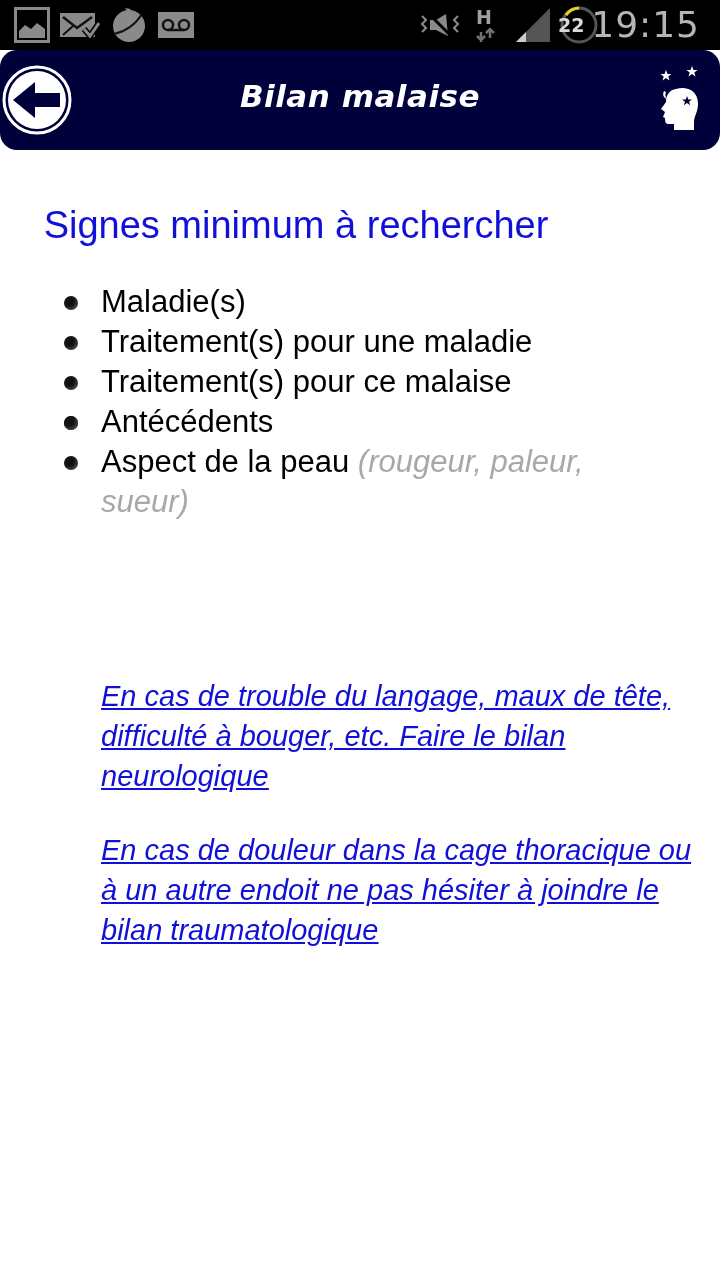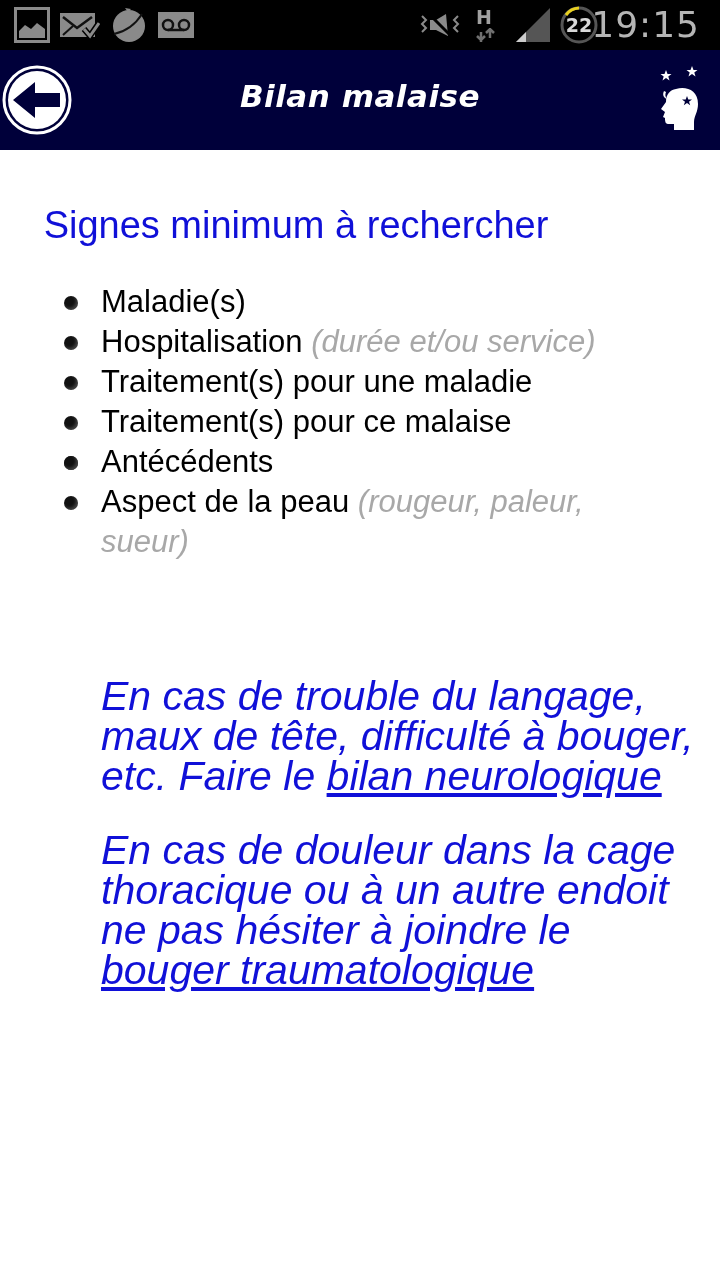--- a/index.html
+++ b/index.html
@@ -5,35 +5,35 @@
   * { box-sizing: border-box; margin: 0; padding: 0; }
   html, body { width: 720px; height: 1280px; overflow: hidden; background: #ffffff; }
   body { font-family: "Liberation Sans", "DejaVu Sans", sans-serif; position: relative; }
 
   
   .status-bar { position: absolute; left: 0; top: 0; width: 720px; height: 50px; background: #000000; }
   .sb-icon { position: absolute; }
   .sb-time { position: absolute; right: 20px; top: 4px; font-size: 36px; color: #b5b5b5; font-family: "DejaVu Sans", sans-serif; letter-spacing: 1px; }
 
   
-  .app-bar { position: absolute; left: 0; top: 50px; width: 720px; height: 100px; background: #00003a; }
+  .app-bar { position: absolute; left: 0; top: 50px; width: 720px; height: 100px; background: #00003a; border-radius: 17px; }
   .back-btn { position: absolute; left: 2px; top: 15px; width: 70px; height: 70px; cursor: pointer; }
   .app-title { position: absolute; left: 0; right: 0; top: 28px; text-align: center; color: #ffffff; font-size: 31px; font-weight: bold; font-style: italic; font-family: "DejaVu Sans", sans-serif; letter-spacing: 0.5px; }
   .head-icon { position: absolute; right: 14px; top: 14px; width: 50px; height: 70px; }
 
   
   .content { position: absolute; left: 0; top: 150px; width: 592px; height: 1130px; background: #ffffff; }
   .section-title { position: absolute; left: 0; right: 0; top: 54px; text-align: center; color: #1010d8; font-size: 38px; font-family: "Liberation Sans", sans-serif; }
 
   .sign-list { position: absolute; left: 0; top: 132px; width: 720px; list-style: none; }
   .sign-item { position: relative; padding-left: 101px; padding-right: 50px; font-size: 31px; line-height: 40px; color: #000000; }
   .bullet { position: absolute; left: 64px; top: 14px; width: 14px; height: 14px; border-radius: 50%; background: #111111; box-shadow: inset -2px -2px 3px rgba(255,255,255,0.2); }
   .hint { color: #a8a8a8; font-style: italic; }
 
-  .note { position: absolute; left: 101px; width: 600px; color: #1010d8; font-style: italic; font-size: 41px; line-height: 40px; }
+  .note { position: absolute; left: 101px; width: 600px; color: #1010d8; font-style: italic; font-size: 29px; line-height: 40px; text-decoration: underline; }
   .note-1 { top: 526px; }
   .note-2 { top: 680px; }
   .note a { color: #1010d8; text-decoration: underline; cursor: pointer; }
 </style>
 </head>
 <body>
 
 <div class="status-bar">
 
   <svg class="sb-icon" style="left:14px;top:7px" width="36" height="36" viewBox="0 0 36 36">
@@ -80,21 +80,21 @@
   <svg class="sb-icon" style="left:516px;top:8px" width="34" height="34" viewBox="0 0 34 34">
     <path d="M0 34 L34 0 L34 34 Z" fill="#555555"></path>
     <path d="M0 34 L10 24 L10 34 Z" fill="#cccccc"></path>
   </svg>
 
   <div class="sb-icon" style="left:558px;top:5px;width:42px;height:40px;">
     <svg width="42" height="40" viewBox="0 0 42 40" style="position:absolute;left:0;top:0">
       <circle cx="21" cy="20" r="17" fill="none" stroke="#555555" stroke-width="3"></circle>
       <path d="M8 10 A17 17 0 0 1 21 3" fill="none" stroke="#e8d020" stroke-width="3"></path>
     </svg>
-    <span style="position:absolute;left:0;width:42px;top:9px;text-align:center;font-size:19px;font-weight:bold;color:#d8d8d8;font-family:'DejaVu Sans',sans-serif;">22</span>
+    <span style="position:absolute;left:0;width:42px;top:9px;font-size:19px;font-weight:bold;color:#d8d8d8;font-family:'DejaVu Sans',sans-serif;">22</span>
   </div>
   <span class="sb-time">19:15</span>
 </div>
 
 <div class="app-bar">
   <div class="back-btn">
     <svg width="70" height="70" viewBox="0 0 70 70">
       <circle cx="35" cy="35" r="33" fill="#00003a" stroke="#ffffff" stroke-width="3"></circle>
       <circle cx="35" cy="35" r="29" fill="#ffffff"></circle>
       <path d="M11 35 L33 17 L33 28 L58 28 L58 42 L33 42 L33 53 Z" fill="#00003a"></path>
@@ -115,25 +115,20 @@
 <div class="content">
   <div class="section-title">Signes minimum à rechercher</div>
 
   <ul class="sign-list">
     <li class="sign-item">
       <span class="bullet"></span>
       <span>Maladie(s)</span>
     </li>
     <li class="sign-item">
       <span class="bullet"></span>
-      <span>Hospitalisation</span>
-      <span class="hint">(durée et/ou service)</span>
-    </li>
-    <li class="sign-item">
-      <span class="bullet"></span>
       <span>Traitement(s) pour une maladie</span>
     </li>
     <li class="sign-item">
       <span class="bullet"></span>
       <span>Traitement(s) pour ce malaise</span>
     </li>
     <li class="sign-item">
       <span class="bullet"></span>
     </li>
     <li class="sign-item">
@@ -142,14 +137,14 @@
     </li>
     <li class="sign-item">
       <span class="bullet"></span>
       <span>Aspect de la peau</span>
       <span class="hint">(rougeur, paleur, sueur)</span>
     </li>
   </ul>
 
   <p class="note note-1"><span>En cas de trouble du langage, maux de tête, difficulté à bouger, etc. Faire le </span><a>bilan neurologique</a></p>
 
-  <p class="note note-2"><span>En cas de douleur dans la cage thoracique ou à un autre endoit ne pas hésiter à joindre le </span><a>bouger traumatologique</a></p>
+  <p class="note note-2"><span>En cas de douleur dans la cage thoracique ou à un autre endoit ne pas hésiter à joindre le </span><a>bilan traumatologique</a></p>
 </div>
 
 </body></html>

